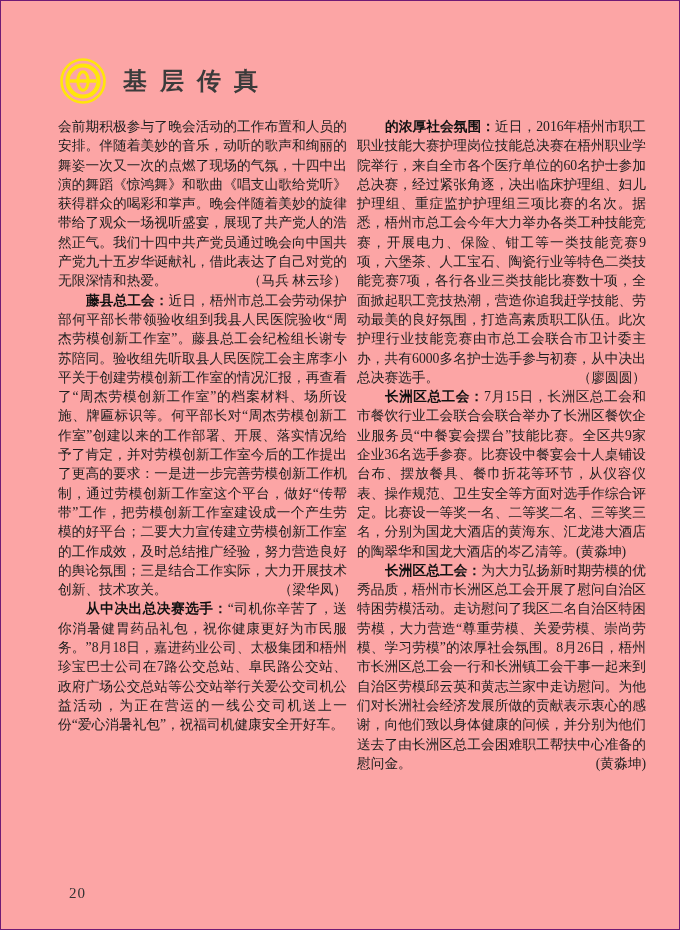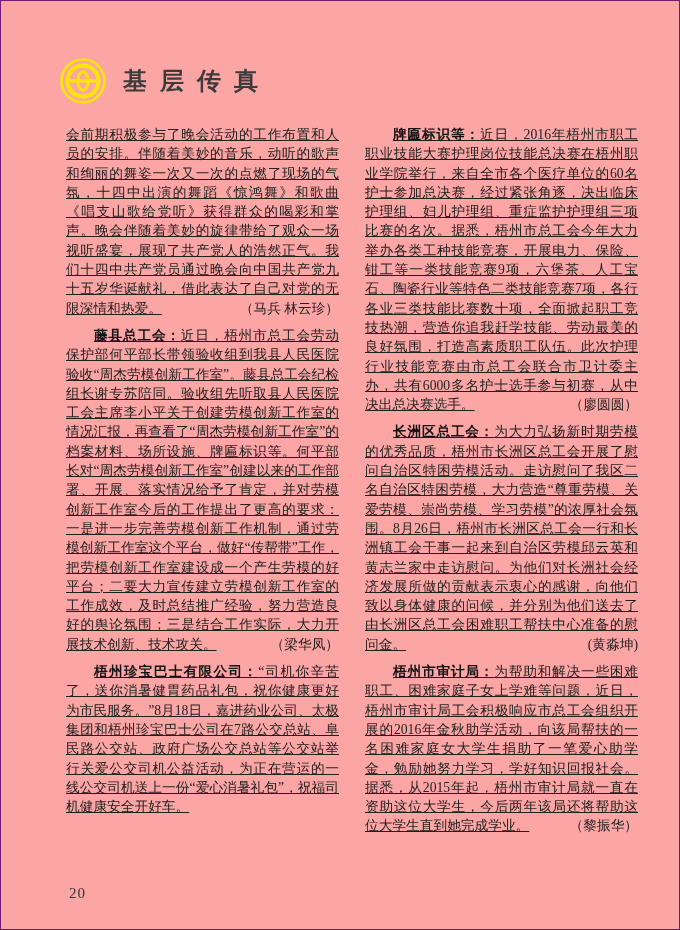--- a/index.html
+++ b/index.html
@@ -24,21 +24,21 @@
   .columns{
     position:absolute;top:116px;left:57px;width:588px;
     display:flex;gap:10px;
   }
   .col{
     width:289px;
     font-size:13.7px;line-height:19.3px;
     text-align:justify;
     color:#212121;
   }
-  .col p{margin:8px;text-indent:2.05em;text-decoration:underline;}
+  .col p{margin:0;text-indent:2.05em;}
   .col p.noindent{text-indent:0;}
   .head{font-weight:bold;color:#111;}
   .attr{float:right;}
   .attr-line{text-align:right;text-indent:0;margin:0;}
   .page-number{
     position:absolute;left:68px;top:884px;
     font-size:15px;color:#333;letter-spacing:1px;
   }
 </style>
 </head>
@@ -63,37 +63,36 @@
     <div class="col">
       <p class="noindent">
         <span>会前期积极参与了晚会活动的工作布置和人员的安排。伴随着美妙的音乐，动听的歌声和绚丽的舞姿一次又一次的点燃了现场的气氛，十四中出演的舞蹈《惊鸿舞》和歌曲《唱支山歌给党听》获得群众的喝彩和掌声。晚会伴随着美妙的旋律带给了观众一场视听盛宴，展现了共产党人的浩然正气。我们十四中共产党员通过晚会向中国共产党九十五岁华诞献礼，借此表达了自己对党的无限深情和热爱。</span>
         <span class="attr">（马兵 林云珍）</span>
       </p>
       <p>
         <b class="head">藤县总工会：</b><span>近日，梧州市总工会劳动保护部何平部长带领验收组到我县人民医院验收“周杰劳模创新工作室”。藤县总工会纪检组长谢专苏陪同。验收组先听取县人民医院工会主席李小平关于创建劳模创新工作室的情况汇报，再查看了“周杰劳模创新工作室”的档案材料、场所设施、牌匾标识等。何平部长对“周杰劳模创新工作室”创建以来的工作部署、开展、落实情况给予了肯定，并对劳模创新工作室今后的工作提出了更高的要求：一是进一步完善劳模创新工作机制，通过劳模创新工作室这个平台，做好“传帮带”工作，把劳模创新工作室建设成一个产生劳模的好平台；二要大力宣传建立劳模创新工作室的工作成效，及时总结推广经验，努力营造良好的舆论氛围；三是结合工作实际，大力开展技术创新、技术攻关。</span>
         <span class="attr">（梁华凤）</span>
       </p>
       <p>
-        <b class="head">梧州珍宝巴士有限公司：</b><span>“司机你辛苦了，送你消暑健胃药品礼包，祝你健康更好为市民服务。”8月18日，嘉进药业公司、太极集团和梧州珍宝巴士公司在7路公交总站、阜民路公交站、政府广场公交总站等公交站举行关爱公交司机公益活动，为正在营运的一线公交司机送上一份“爱心消暑礼包”，祝福司机健康安全开好车。</span>
+        <b class="head">从中决出总决赛选手：</b><span>“司机你辛苦了，送你消暑健胃药品礼包，祝你健康更好为市民服务。”8月18日，嘉进药业公司、太极集团和梧州珍宝巴士公司在7路公交总站、阜民路公交站、政府广场公交总站等公交站举行关爱公交司机公益活动，为正在营运的一线公交司机送上一份“爱心消暑礼包”，祝福司机健康安全开好车。</span>
       </p>
 
     </div>
 
     <div class="col">
       <p>
-        <b class="head">牌匾标识等：</b><span>近日，2016年梧州市职工职业技能大赛护理岗位技能总决赛在梧州职业学院举行，来自全市各个医疗单位的60名护士参加总决赛，经过紧张角逐，决出临床护理组、妇儿护理组、重症监护护理组三项比赛的名次。据悉，梧州市总工会今年大力举办各类工种技能竞赛，开展电力、保险、钳工等一类技能竞赛9项，六堡茶、人工宝石、陶瓷行业等特色二类技能竞赛7项，各行各业三类技能比赛数十项，全面掀起职工竞技热潮，营造你追我赶学技能、劳动最美的良好氛围，打造高素质职工队伍。此次护理行业技能竞赛由市总工会联合市卫计委主办，共有6000多名护士选手参与初赛，从中决出总决赛选手。</span>
+        <b class="head">的浓厚社会氛围：</b><span>近日，2016年梧州市职工职业技能大赛护理岗位技能总决赛在梧州职业学院举行，来自全市各个医疗单位的60名护士参加总决赛，经过紧张角逐，决出临床护理组、妇儿护理组、重症监护护理组三项比赛的名次。据悉，梧州市总工会今年大力举办各类工种技能竞赛，开展电力、保险、钳工等一类技能竞赛9项，六堡茶、人工宝石、陶瓷行业等特色二类技能竞赛7项，各行各业三类技能比赛数十项，全面掀起职工竞技热潮，营造你追我赶学技能、劳动最美的良好氛围，打造高素质职工队伍。此次护理行业技能竞赛由市总工会联合市卫计委主办，共有6000多名护士选手参与初赛，从中决出总决赛选手。</span>
         <span class="attr">（廖圆圆）</span>
+      </p>
+      <p>
+        <b class="head">长洲区总工会：</b><span>7月15日，长洲区总工会和市餐饮行业工会联合会联合举办了长洲区餐饮企业服务员“中餐宴会摆台”技能比赛。全区共9家企业36名选手参赛。比赛设中餐宴会十人桌铺设台布、摆放餐具、餐巾折花等环节，从仪容仪表、操作规范、卫生安全等方面对选手作综合评定。比赛设一等奖一名、二等奖二名、三等奖三名，分别为国龙大酒店的黄海东、汇龙港大酒店的陶翠华和国龙大酒店的岑乙清等。</span><span>(黄淼坤)</span>
       </p>
       <p>
         <b class="head">长洲区总工会：</b><span>为大力弘扬新时期劳模的优秀品质，梧州市长洲区总工会开展了慰问自治区特困劳模活动。走访慰问了我区二名自治区特困劳模，大力营造“尊重劳模、关爱劳模、崇尚劳模、学习劳模”的浓厚社会氛围。8月26日，梧州市长洲区总工会一行和长洲镇工会干事一起来到自治区劳模邱云英和黄志兰家中走访慰问。为他们对长洲社会经济发展所做的贡献表示衷心的感谢，向他们致以身体健康的问候，并分别为他们送去了由长洲区总工会困难职工帮扶中心准备的慰问金。</span>
         <span class="attr">(黄淼坤)</span>
-      </p>
-      <p>
-        <b class="head">梧州市审计局：</b><span>为帮助和解决一些困难职工、困难家庭子女上学难等问题，近日，梧州市审计局工会积极响应市总工会组织开展的2016年金秋助学活动，向该局帮扶的一名困难家庭女大学生捐助了一笔爱心助学金，勉励她努力学习，学好知识回报社会。据悉，从2015年起，梧州市审计局就一直在资助这位大学生，今后两年该局还将帮助这位大学生直到她完成学业。</span>
-        <span class="attr">（黎振华）</span>
       </p>
     </div>
 
   </div>
 
   <div class="page-number">20</div>
 
 </div>
 
 </body></html>

